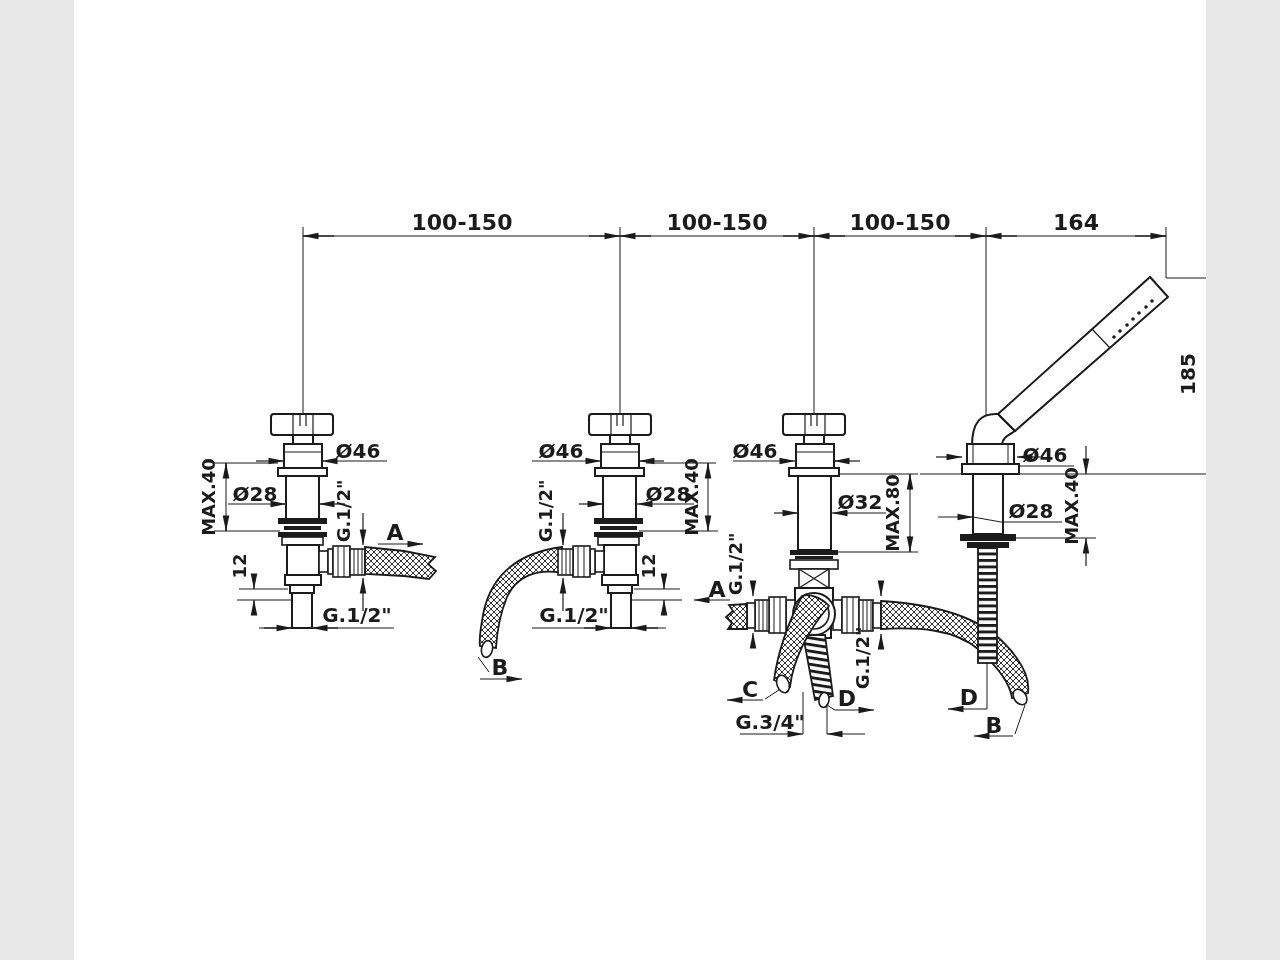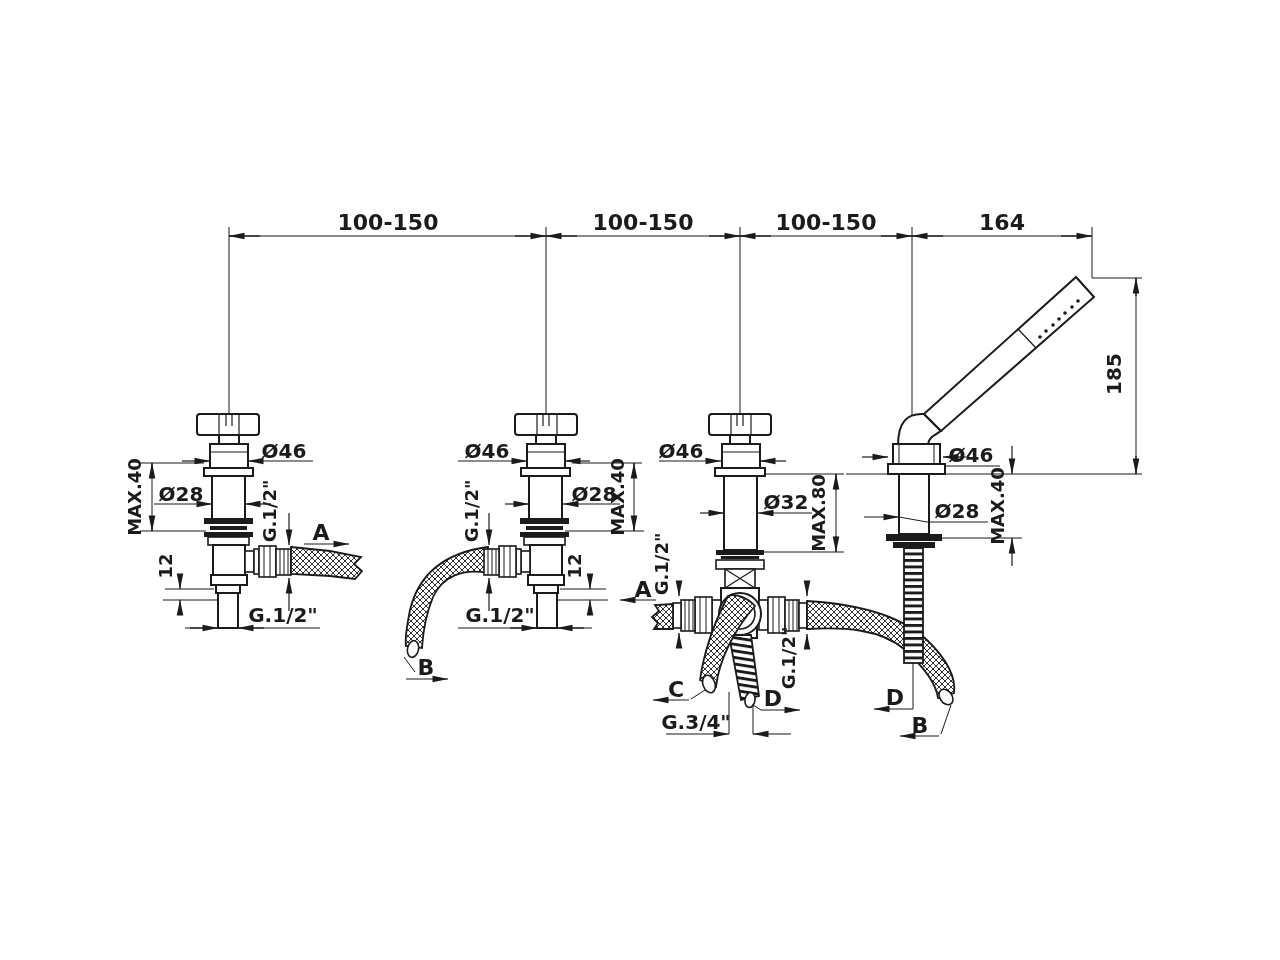--- a/index.html
+++ b/index.html
@@ -1,16 +1,16 @@
 <!DOCTYPE html>
 <html><head>
 <meta charset="utf-8">
 <style>
   html,body{margin:0;padding:0;background:#e8e8e8;}
-  .stage{position:relative;width:1280px;height:960px;background:#fdba74;overflow:hidden;margin:0 auto;}
+  .stage{position:relative;width:1132px;height:960px;background:#fdba74;overflow:hidden;margin:0 auto;}
   svg{display:block;}
   svg text{font-family:"DejaVu Sans", sans-serif;font-weight:bold;fill:#1b1b1b;}
   .t22{font-size:22px;}
   .t20{font-size:20px;}
   .t18{font-size:18px;}
   .letter{font-size:22px;}
   .outline{fill:#ffffff;stroke:#1b1b1b;stroke-width:2;}
   .outline15{fill:#ffffff;stroke:#1b1b1b;stroke-width:1.6;}
   .solid{fill:#1b1b1b;stroke:none;}
   .thin{fill:none;stroke:#1b1b1b;stroke-width:1.2;}

